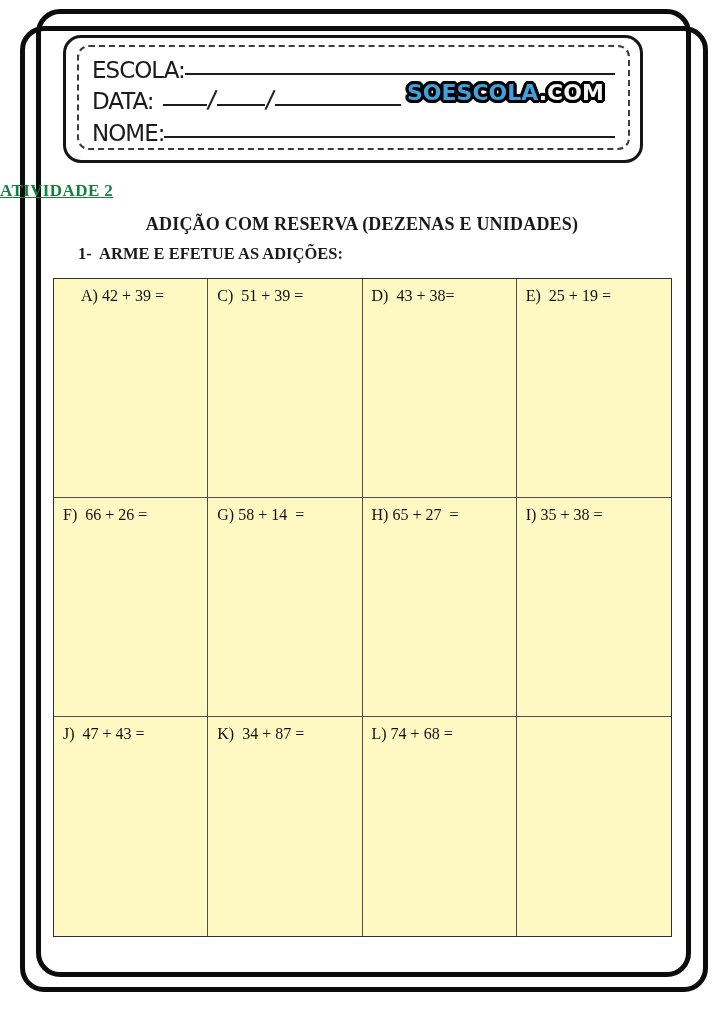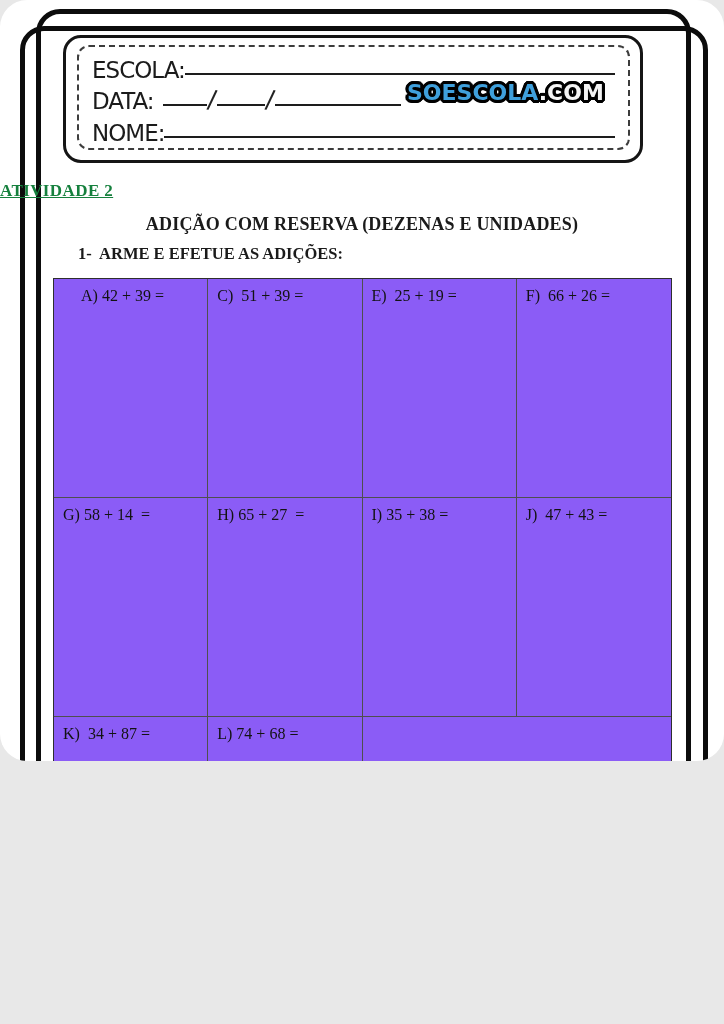--- a/index.html
+++ b/index.html
@@ -1,18 +1,18 @@
 <!DOCTYPE html>
 <html><head>
 <meta charset="utf-8">
 <style>
   html,body{margin:0;padding:0;background:#e8e8e8;}
   .page{
-    position:relative;width:724px;height:761px;background:#ffffff;
-    font-family:"Liberation Serif", serif;overflow:hidden;margin:0 auto;border-radius:27px;
+    position:relative;width:724px;height:1024px;background:#ffffff;
+    font-family:"Liberation Serif", serif;overflow:hidden;margin:0 auto;
   }
   
   .frame{position:absolute;border:5px solid #0c0c0c;border-radius:24px;box-sizing:border-box;background:transparent;}
   .frame-a{left:36px;top:9px;width:655px;height:968px;}
   .frame-b{left:20px;top:26px;width:688px;height:966px;}
 
   
   .header-box{
     position:absolute;left:63px;top:35px;width:580px;height:128px;
     border:3px solid #151515;border-radius:18px;box-sizing:border-box;background:#fff;
@@ -56,21 +56,21 @@
   }
   .instruction{
     position:absolute;top:244px;left:78px;
     font-size:16.5px;font-weight:bold;color:#1a1a1a;white-space:pre;
   }
 
   
   .problems{
     position:absolute;left:53px;top:278px;width:619px;height:659px;
     display:grid;grid-template-columns:repeat(4,1fr);grid-template-rows:repeat(3,1fr);
-    border:1px solid #2e2e2e;box-sizing:border-box;background:#8b5cf6;
+    border:1px solid #2e2e2e;box-sizing:border-box;background:#fef9c3;
   }
   .cell{
     border-right:1px solid #4f4f4f;border-bottom:1px solid #4f4f4f;
     font-size:16px;color:#121212;padding:7px 2px 0 9px;white-space:pre;line-height:1.2;
     overflow:hidden;
   }
   .cell:nth-child(4n){border-right:none;}
   .cell:nth-child(n+9){border-bottom:none;}
   .cell-a{padding-left:27px;}
 </style>
@@ -109,20 +109,21 @@
     </div>
   </div>
 
   <div class="title">ATIVIDADE 2</div>
   <div class="subtitle">ADIÇÃO COM RESERVA (DEZENAS E UNIDADES)</div>
   <div class="instruction">1-  ARME E EFETUE AS ADIÇÕES:</div>
 
   <div class="problems">
     <div class="cell cell-a">A) 42 + 39 =</div>
     <div class="cell">C)  51 + 39 =</div>
+    <div class="cell">D)  43 + 38=</div>
     <div class="cell">E)  25 + 19 =</div>
     <div class="cell">F)  66 + 26 =</div>
     <div class="cell">G) 58 + 14  =</div>
     <div class="cell">H) 65 + 27  =</div>
     <div class="cell">I) 35 + 38 =</div>
     <div class="cell">J)  47 + 43 =</div>
     <div class="cell">K)  34 + 87 =</div>
     <div class="cell">L) 74 + 68 =</div>
   </div>
 </div>

